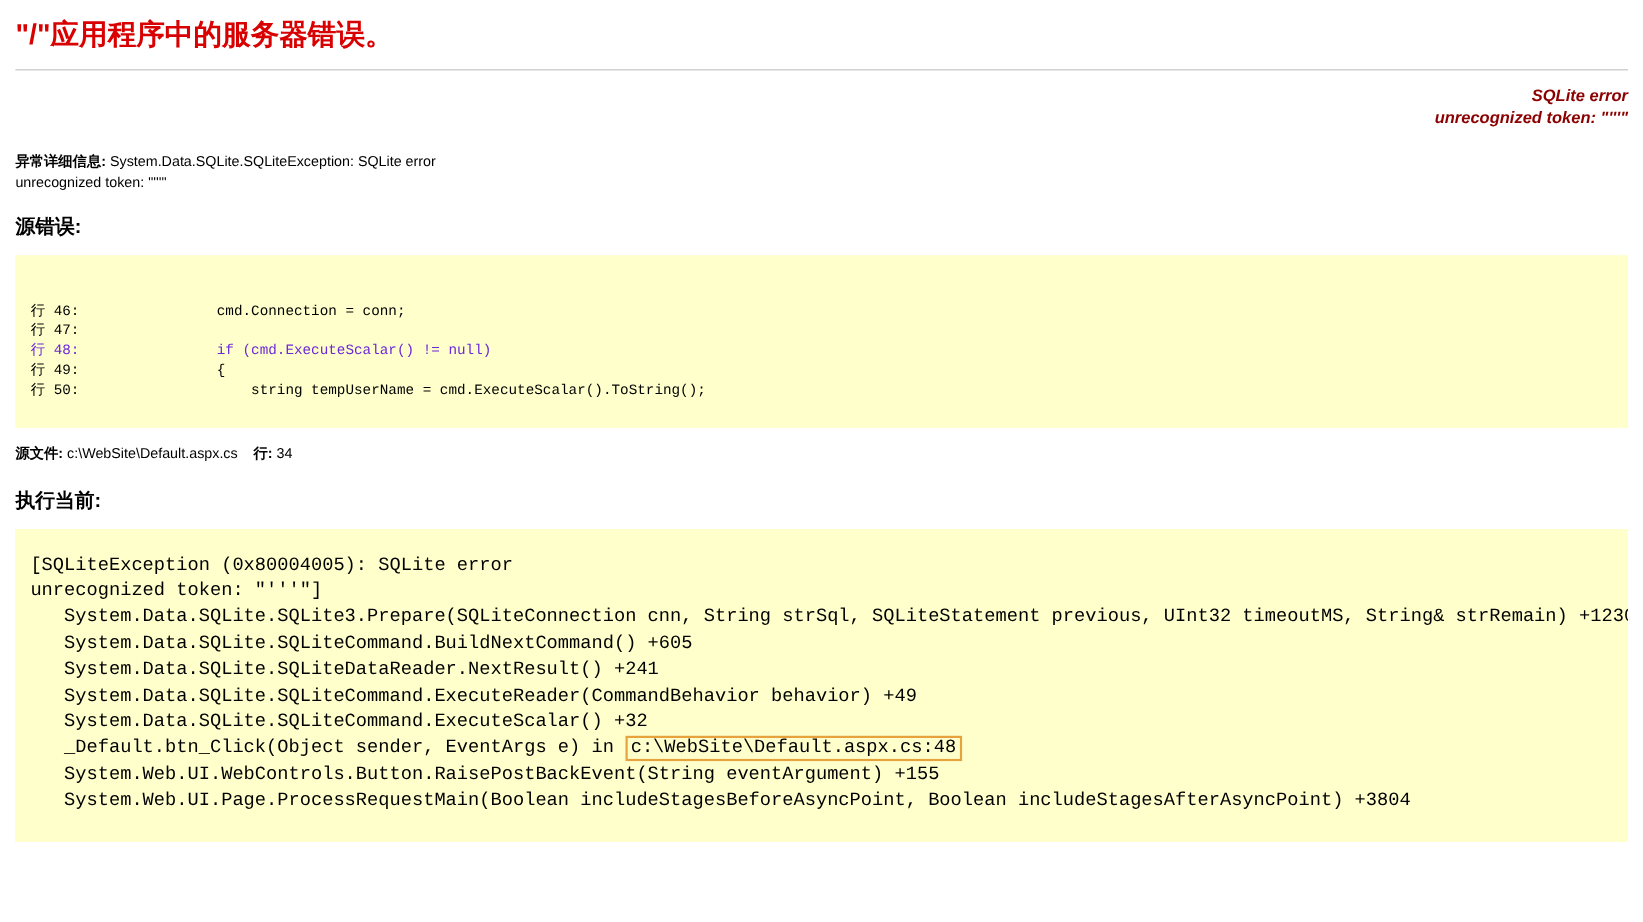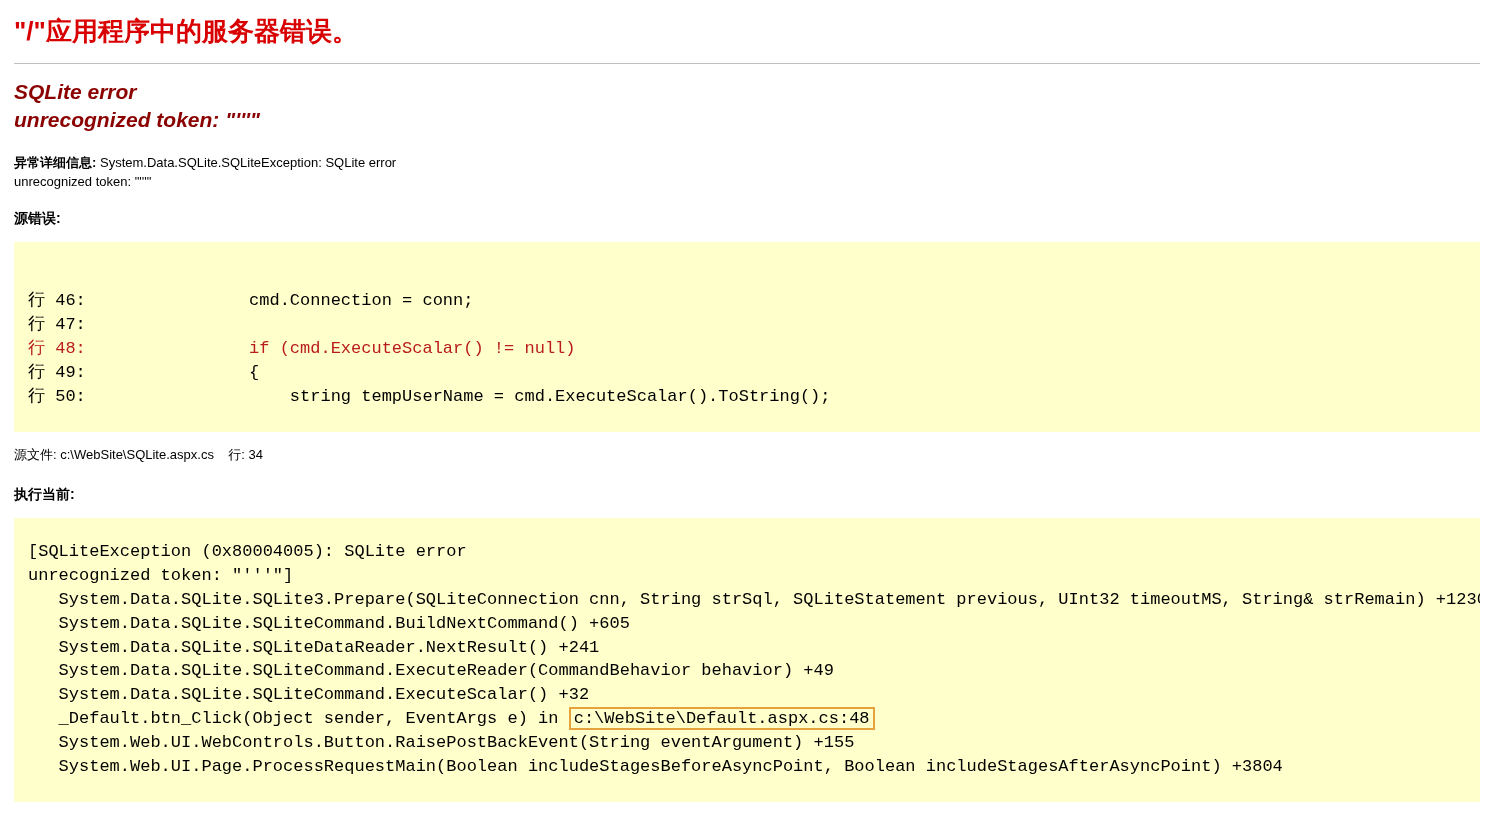--- a/index.html
+++ b/index.html
@@ -23,62 +23,63 @@
   hr.sep {
     border: none;
     border-top: 1px solid #c0c0c0;
     margin: 0 0 14px 0;
   }
   h2.exception-msg {
     color: #8b0000;
     font-style: italic;
     font-weight: bold;
     font-family: Verdana, Geneva, sans-serif;
-    font-size: 21px;
+    font-size: 15px;
     line-height: 1.35;
     margin: 0 0 18px 0;
     white-space: pre-line;
+    text-align: right;
   }
   .label-line {
     font-size: 13px;
     margin: 0 0 18px 0;
     line-height: 1.5;
   }
   .label-line b {
     font-weight: bold;
   }
   .exc-detail-text {
     white-space: pre-line;
   }
   .section-label {
-    font-size: 14px;
+    font-size: 18px;
     font-weight: bold;
     margin: 0 0 14px 0;
   }
   .code-box {
     background: #ffffcc;
     width: 100%;
     box-sizing: border-box;
     padding: 24px 14px 24px 14px;
     font-family: Consolas, "Courier New", monospace;
-    font-size: 17px;
+    font-size: 13px;
     line-height: 1.4;
     white-space: pre;
     overflow-x: auto;
     margin-bottom: 14px;
     color: #000;
   }
   .code-box .hl {
-    color: #b91c1c;
+    color: #6d28d9;
   }
   .src-file-line {
     font-size: 13px;
     margin: 0 0 22px 0;
   }
-  .src-file-line b { font-weight: normal; }
+  .src-file-line b { font-weight: bold; }
   .stack-box {
     background: #ffffcc;
     width: 100%;
     box-sizing: border-box;
     padding: 22px 14px 24px 14px;
     font-family: Consolas, "Courier New", monospace;
     font-size: 17px;
     line-height: 1.4;
     white-space: pre;
     overflow-x: auto;
@@ -111,21 +112,21 @@
   <p class="section-label">源错误:</p>
 
   <div class="code-box" id="source-code-box">
 行 46:                cmd.Connection = conn;
 行 47:
 <span class="hl">行 48:                if (cmd.ExecuteScalar() != null)</span>
 行 49:                {
 行 50:                    string tempUserName = cmd.ExecuteScalar().ToString();</div>
 
   <p class="src-file-line">
-    <b>源文件:</b><span> c:\WebSite\SQLite.aspx.cs</span>
+    <b>源文件:</b><span> c:\WebSite\Default.aspx.cs</span>
     &nbsp;&nbsp;&nbsp;<b>行:</b><span> 34</span>
   </p>
 
   <p class="section-label">执行当前:</p>
 
   <div class="stack-box" id="stack-box">[SQLiteException (0x80004005): SQLite error
 unrecognized token: "'''"]
    System.Data.SQLite.SQLite3.Prepare(SQLiteConnection cnn, String strSql, SQLiteStatement previous, UInt32 timeoutMS, String&amp; strRemain) +1230
    System.Data.SQLite.SQLiteCommand.BuildNextCommand() +605
    System.Data.SQLite.SQLiteDataReader.NextResult() +241

